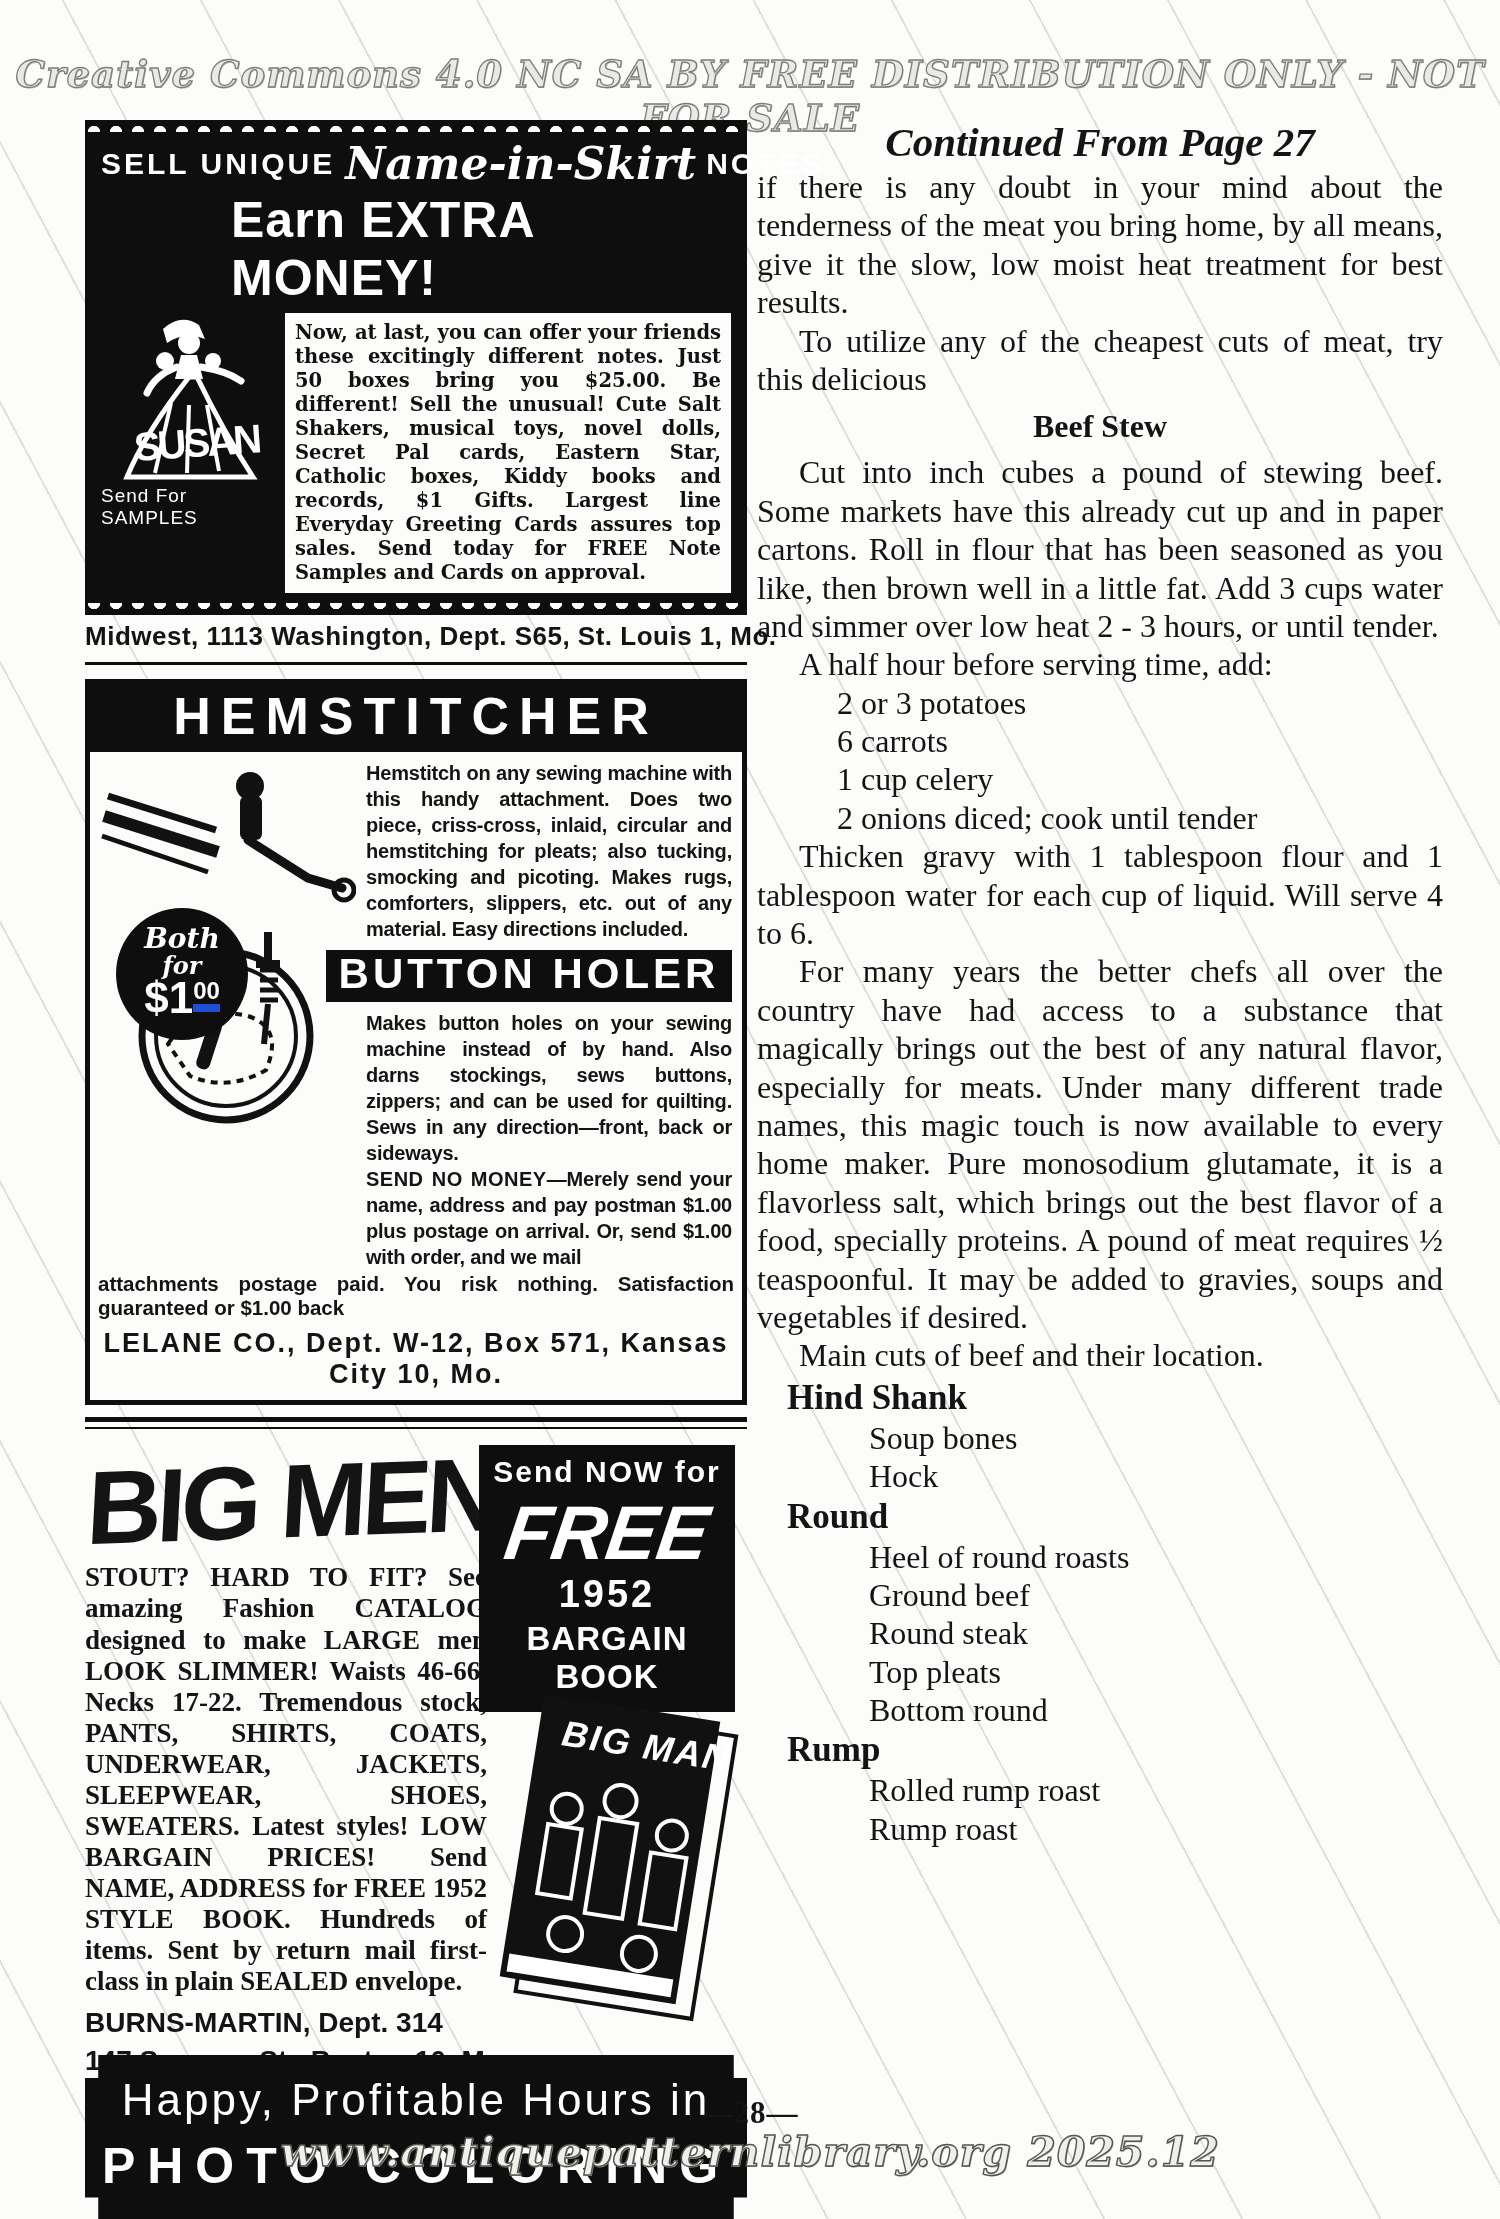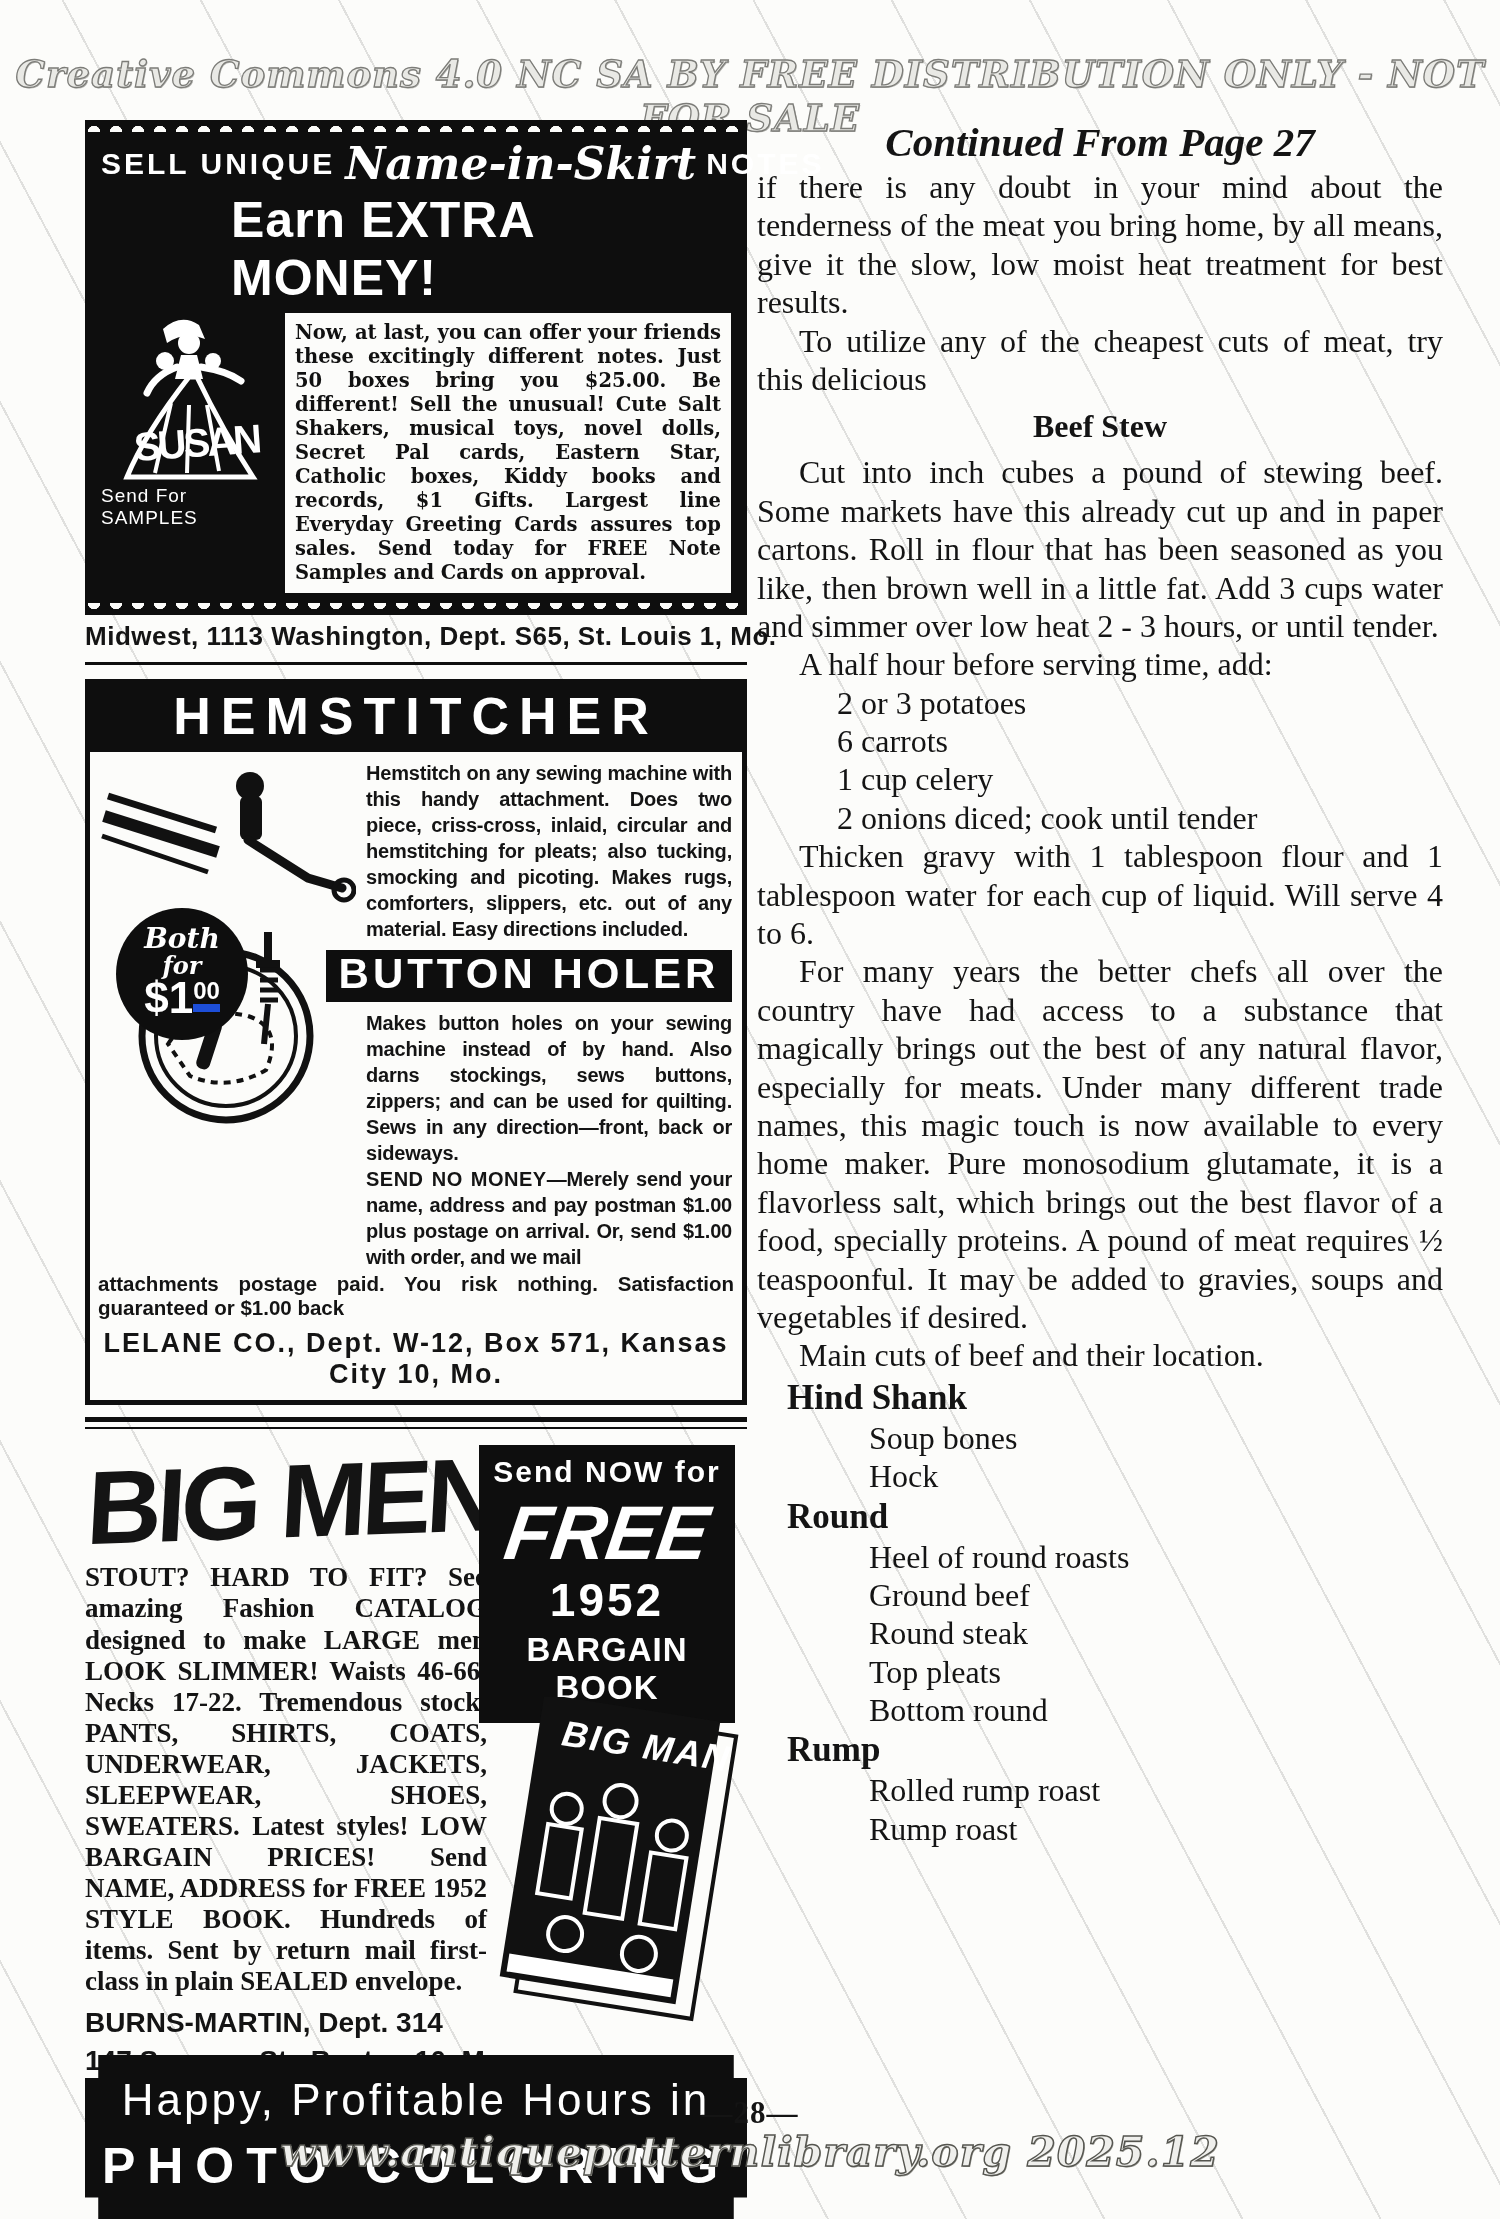--- a/index.html
+++ b/index.html
@@ -60,21 +60,21 @@
   .ad2-addr{font-family:"Liberation Sans",sans-serif;font-weight:bold;font-size:27px;text-align:center;letter-spacing:2px;padding:8px 0 10px;}
   .dbl-rule-a{height:5px;background:#0e0e0e;margin-top:12px;}
   .dbl-rule-b{height:2px;background:#0e0e0e;margin-top:5px;}
   
   .ad3{position:relative;margin-top:16px;height:592px;}
   .ad3-title{font-family:"Liberation Sans",sans-serif;font-weight:900;font-size:104px;letter-spacing:-5px;
     transform:rotate(-2deg) skewX(-5deg);display:inline-block;line-height:.9;margin:10px 0 0 2px;}
   .ad3-offer{position:absolute;right:12px;top:0;width:248px;background:#0e0e0e;color:#fff;text-align:center;padding:10px 4px 16px;}
   .ad3-offer .l1{font-family:"Liberation Sans",sans-serif;font-weight:bold;font-size:30px;letter-spacing:2px;}
   .ad3-offer .l2{font-family:"Liberation Sans",sans-serif;font-weight:900;font-style:italic;font-size:76px;line-height:1;transform:skewX(-8deg);margin:6px 0 2px;}
-  .ad3-offer .l3{font-family:"Liberation Sans",sans-serif;font-weight:bold;font-size:46px;letter-spacing:3px;}
+  .ad3-offer .l3{font-family:"Liberation Sans",sans-serif;font-weight:bold;font-size:38px;letter-spacing:3px;}
   .ad3-offer .l4{font-family:"Liberation Sans",sans-serif;font-weight:bold;font-size:33px;letter-spacing:1px;margin-top:4px;}
   .ad3-book{position:absolute;right:0px;top:252px;}
   .ad3-copy{width:402px;font-family:"Liberation Serif",serif;font-weight:bold;font-size:27px;line-height:1.15;text-align:justify;margin-top:14px;}
   .ad3-co{font-family:"Liberation Sans",sans-serif;font-weight:900;font-size:28px;margin-top:10px;}
   .ad3-addr{font-family:"Liberation Sans",sans-serif;font-weight:900;font-size:28px;margin-top:6px;}
   .ad3-rule1{height:9px;background:#0e0e0e;transform:rotate(-.7deg);margin-top:14px;}
   .ad3-rule2{height:3px;background:#0e0e0e;margin-top:14px;}
   
   .ad4{margin-top:18px;}
   .ad4-plaque{background:#0e0e0e;color:#fff;text-align:center;padding:20px 0 26px;

